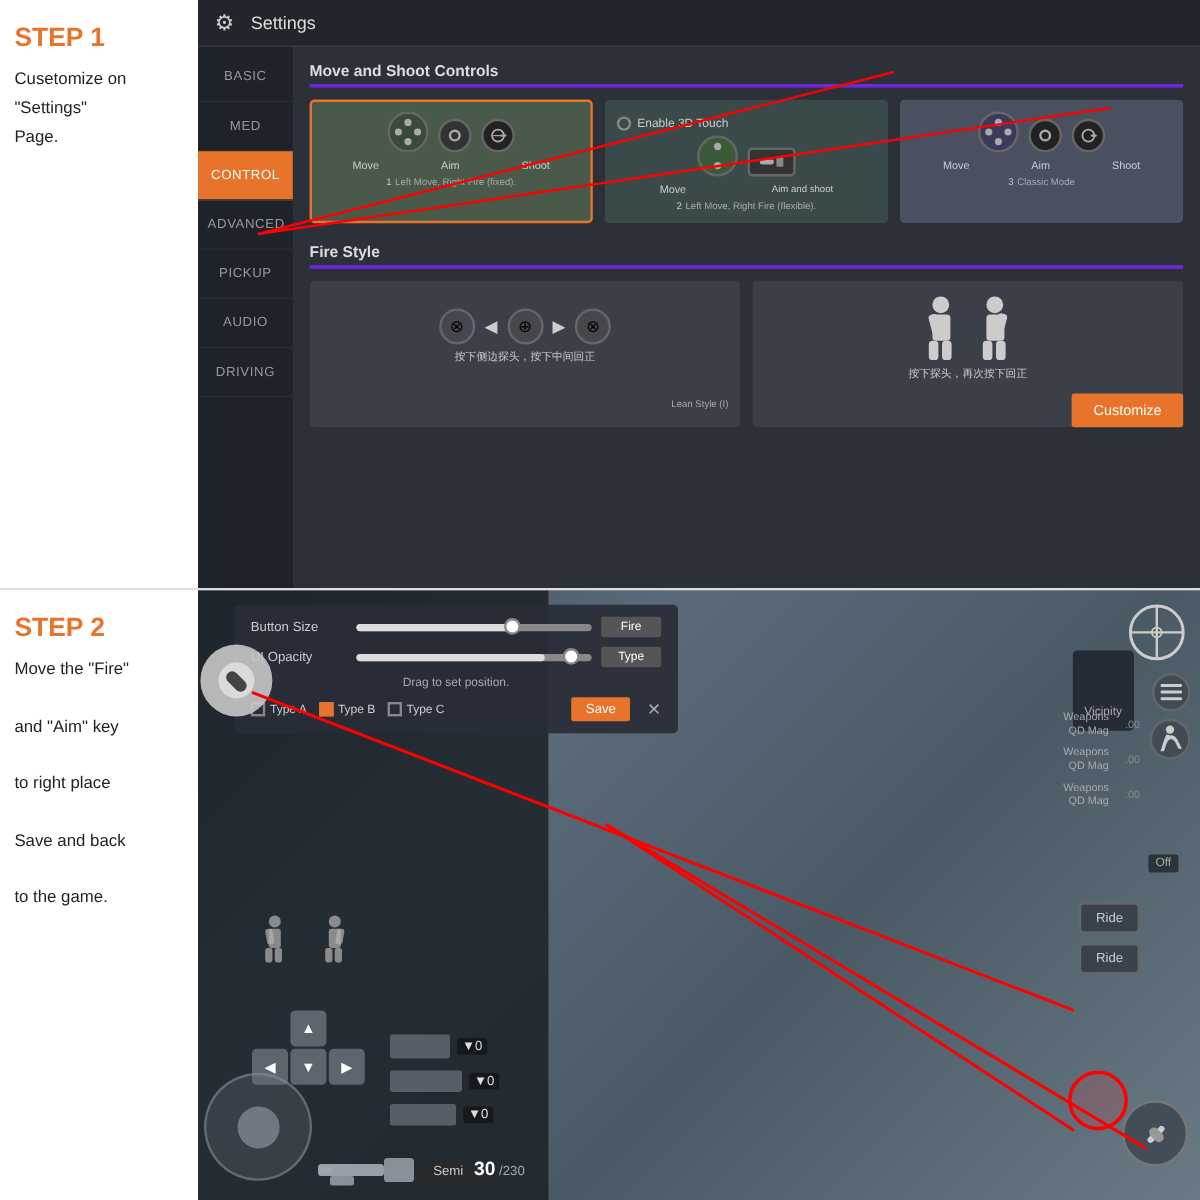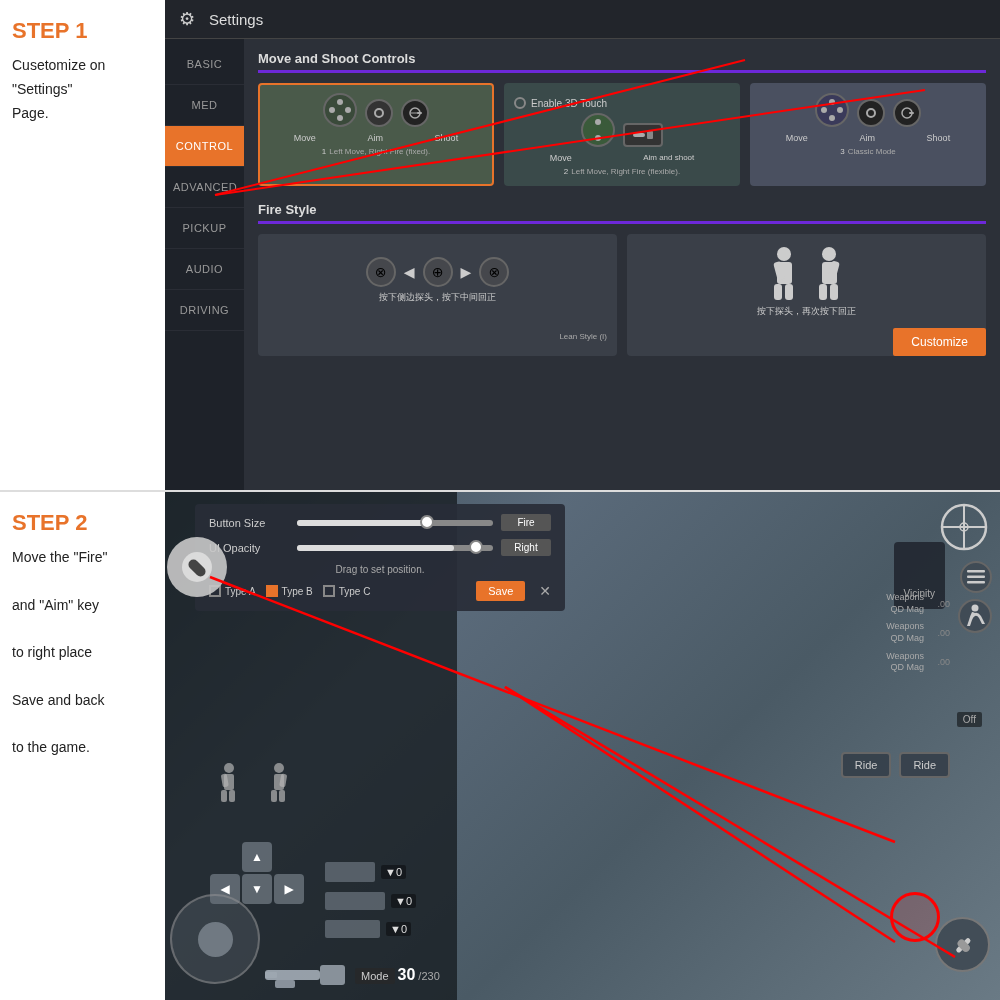--- a/index.html
+++ b/index.html
@@ -852,21 +852,21 @@
         </div>
         <button class="panel-btn">Fire</button>
       </div>
 
       <div class="panel-row">
         <span class="panel-label">UI Opacity</span>
         <div class="slider-track">
           <div class="slider-fill" style="width:80%"></div>
           <div class="slider2-thumb"></div>
         </div>
-        <button class="panel-btn">Right</button>
+        <button class="panel-btn">Type</button>
       </div>
 
       <div class="drag-text">Drag to set position.</div>
 
       <div class="panel-row" style="margin-bottom:0;">
         <div class="type-row">
           <label class="type-checkbox">
             <div class="checkbox-box"></div>
             <span>Type A</span>
           </label>
@@ -973,21 +973,21 @@
       <div style="display:flex; align-items:center; gap:4px; font-size:9px; color:#aaa;">
         <div style="width:50px; text-align:right; line-height:1.3;">Weapons<br>QD Mag</div>
         <div style="width:22px; text-align:right; color:#888;">.00</div>
       </div>
       <div style="display:flex; align-items:center; gap:4px; font-size:9px; color:#aaa;">
         <div style="width:50px; text-align:right; line-height:1.3;">Weapons<br>QD Mag</div>
         <div style="width:22px; text-align:right; color:#888;">.00</div>
       </div>
     </div>
 
-    <div style="position:absolute; right:50px; top:260px; display:flex; flex-direction:row; gap:8px;">
+    <div style="position:absolute; right:50px; top:260px; display:flex; flex-direction:column; gap:8px;">
       <div class="action-btn">Ride</div>
       <div class="action-btn">Ride</div>
     </div>
 
     <div class="fire-circle"></div>
 
     <div class="shoot-btn">
       <svg width="28" height="28" viewBox="0 0 28 28">
         <rect x="5" y="12" width="18" height="5" rx="2.5" fill="#ccc" transform="rotate(-45 14 14)"></rect>
         <rect x="10" y="8" width="8" height="14" rx="4" fill="#999" transform="rotate(-45 14 14)"></rect>
@@ -996,21 +996,21 @@
 
     <div style="position:absolute; bottom:12px; left:100px; display:flex; align-items:center; gap:10px;">
 
       <svg width="80" height="30" viewBox="0 0 80 30">
         <rect x="0" y="10" width="55" height="10" rx="3" fill="rgba(200,210,220,0.7)"></rect>
         <rect x="55" y="5" width="25" height="20" rx="3" fill="rgba(180,190,200,0.7)"></rect>
         <rect x="10" y="20" width="20" height="8" rx="2" fill="rgba(180,190,200,0.7)"></rect>
         <rect x="0" y="12" width="12" height="6" rx="1" fill="rgba(160,170,180,0.7)"></rect>
       </svg>
       <div style="display:flex; align-items:baseline; gap:3px;">
-        <span class="semi-label">Mode</span>
+        <span class="semi-label">Semi</span>
         <span class="ammo-count">30</span>
         <span class="ammo-total">/<span>230</span></span>
       </div>
     </div>
 
     <svg class="arrow-svg">
 
       <line x1="45" y1="85" x2="730" y2="350" stroke="red" stroke-width="2.5"></line>
 
       <line x1="340" y1="195" x2="730" y2="450" stroke="red" stroke-width="2.5"></line>

